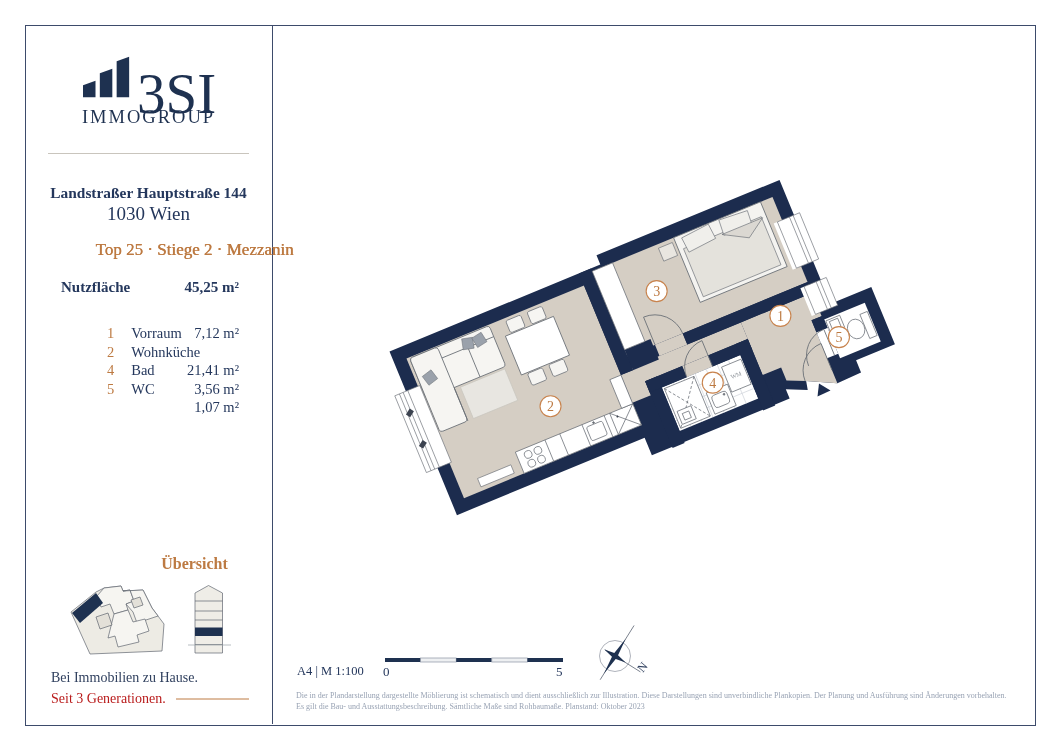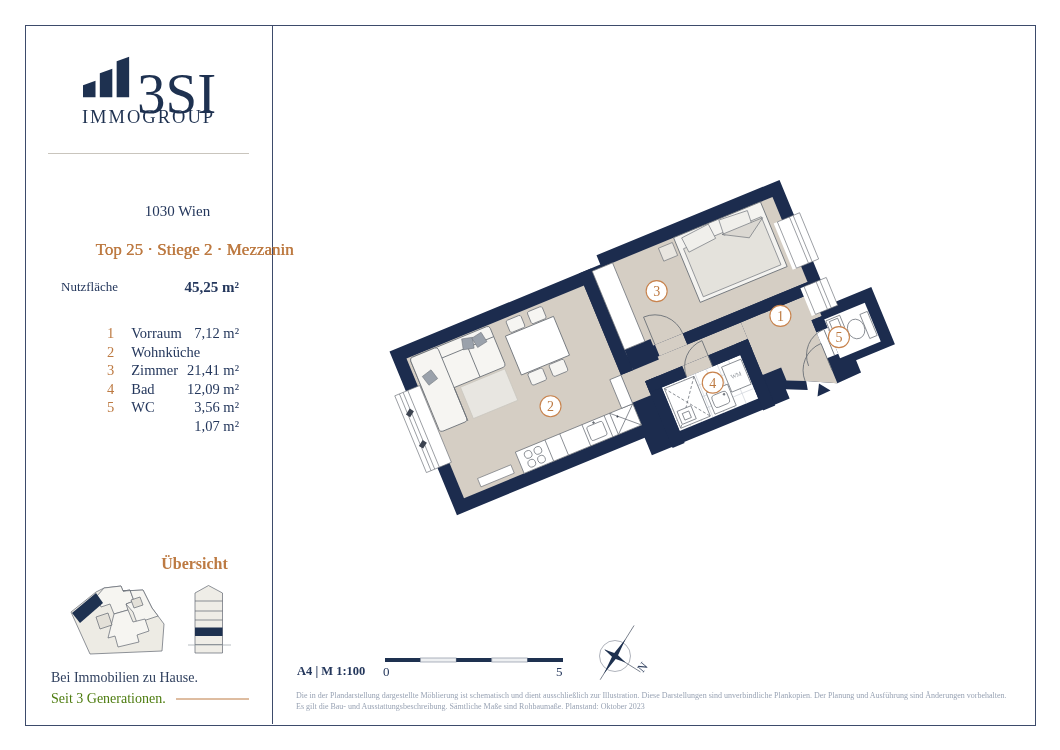--- a/index.html
+++ b/index.html
@@ -22,39 +22,39 @@
     <path d="M17.5 17 L30.5 12.5 L30.5 42 L17.5 42 Z" fill="#1e3150"></path>
     <path d="M35 4.5 L48 0 L48 42 L35 42 Z" fill="#1e3150"></path>
   </svg>
 
   <div class="abs" style="left:137px;top:65px;font-size:57px;line-height:57px;color:#1e3150;">3SI</div>
 
   <div class="abs ctr" style="top:107px;font-size:18.5px;letter-spacing:2px;color:#1e3150;">IMMOGROUP</div>
 
   <div class="abs" style="left:48px;top:153px;width:201px;height:1px;background:#c9c5bd;"></div>
 
-
-  <div class="abs ctr" style="top:203px;font-size:15px;padding-left:29px;">1030 Wien</div>
+  <div class="abs ctr" style="top:184px;font-size:15.4px;font-weight:bold;">Landstraßer Hauptstraße 144</div>
+
+  <div class="abs ctr" style="top:203px;font-size:19px;">1030 Wien</div>
 
   <div class="abs ctr orange" style="top:240px;font-size:17px;text-shadow:0.4px 0 0 currentColor;">Top 25 · Stiege 2 · Mezzanin</div>
 
-  <div class="abs" style="left:61px;top:279px;font-size:13px;font-weight:normal;">Nutzfläche</div>
+  <div class="abs" style="left:61px;top:279px;font-size:15px;font-weight:bold;">Nutzfläche</div>
   <div class="abs" style="left:61px;top:279px;width:178px;text-align:right;font-size:15px;font-weight:bold;">45,25 m²</div>
 
   <div class="abs" style="left:61px;top:324px;width:178px;font-size:14.5px;line-height:18.5px;">
     <div><span class="orange">1</span><span style="margin-left:17px;">Vorraum</span><span style="float:right;">7,12 m²</span></div>
     <div><span class="orange">2</span><span style="margin-left:17px;">Wohnküche</span><span style="float:right;">21,41 m²</span></div>
-    <div><span class="orange">3</span><span style="margin-left:17px;">Zimmer</span><span style="float:right;">12,09 m²</span></div>
     <div><span class="orange">4</span><span style="margin-left:17px;">Bad</span><span style="float:right;text-align:right;">3,56 m²</span></div>
     <div><span class="orange">5</span><span style="margin-left:17px;">WC</span><span style="float:right;">1,07 m²</span></div>
   </div>
 
   <div class="abs ctr orange" style="top:555px;font-size:16px;font-weight:bold;">Übersicht</div>
 
-  <div class="abs" style="left:297px;top:663.5px;font-size:12.5px;font-weight:bold;">A4 | M 1:100</div>
+  <div class="abs" style="left:297px;top:663.5px;font-size:12.5px;font-weight:normal;">A4 | M 1:100</div>
 
   <div class="abs" style="left:383px;top:664px;font-size:13px;">0</div>
   <div class="abs" style="left:556px;top:664px;font-size:13px;">5</div>
 
   <div class="abs" style="left:296px;top:691px;width:760px;font-size:8px;line-height:10.6px;color:#99a3b4;">
     Die in der Plandarstellung dargestellte Möblierung ist schematisch und dient ausschließlich zur Illustration. Diese Darstellungen sind unverbindliche Plankopien. Der Planung und Ausführung sind Änderungen vorbehalten.<br>
     Es gilt die Bau- und Ausstattungsbeschreibung. Sämtliche Maße sind Rohbaumaße. Planstand: Oktober 2023
   </div>
 
   <svg class="abs" style="left:0;top:0;" width="1060" height="750" viewBox="0 0 1060 750">
@@ -313,14 +313,14 @@
           <circle cx="421" cy="158" r="10.5" fill="#fff" stroke="#c8834d" stroke-width="1.1"></circle>
           <text x="421" y="163">5</text>
         </g>
       </g>
     </g>
 
     <path d="M817.5 396.5 L819 383.5 L830.5 390.5 Z" fill="#1c2c4e"></path>
   </svg>
 
   <div class="abs" style="left:51px;top:670px;font-size:14px;color:#31415f;">Bei Immobilien zu Hause.</div>
-  <div class="abs" style="left:51px;top:691px;font-size:14px;color:#4d7c0f;">Seit 3 Generationen.</div>
+  <div class="abs" style="left:51px;top:691px;font-size:14px;color:#b91c1c;">Seit 3 Generationen.</div>
 </div>
 
 </body></html>

